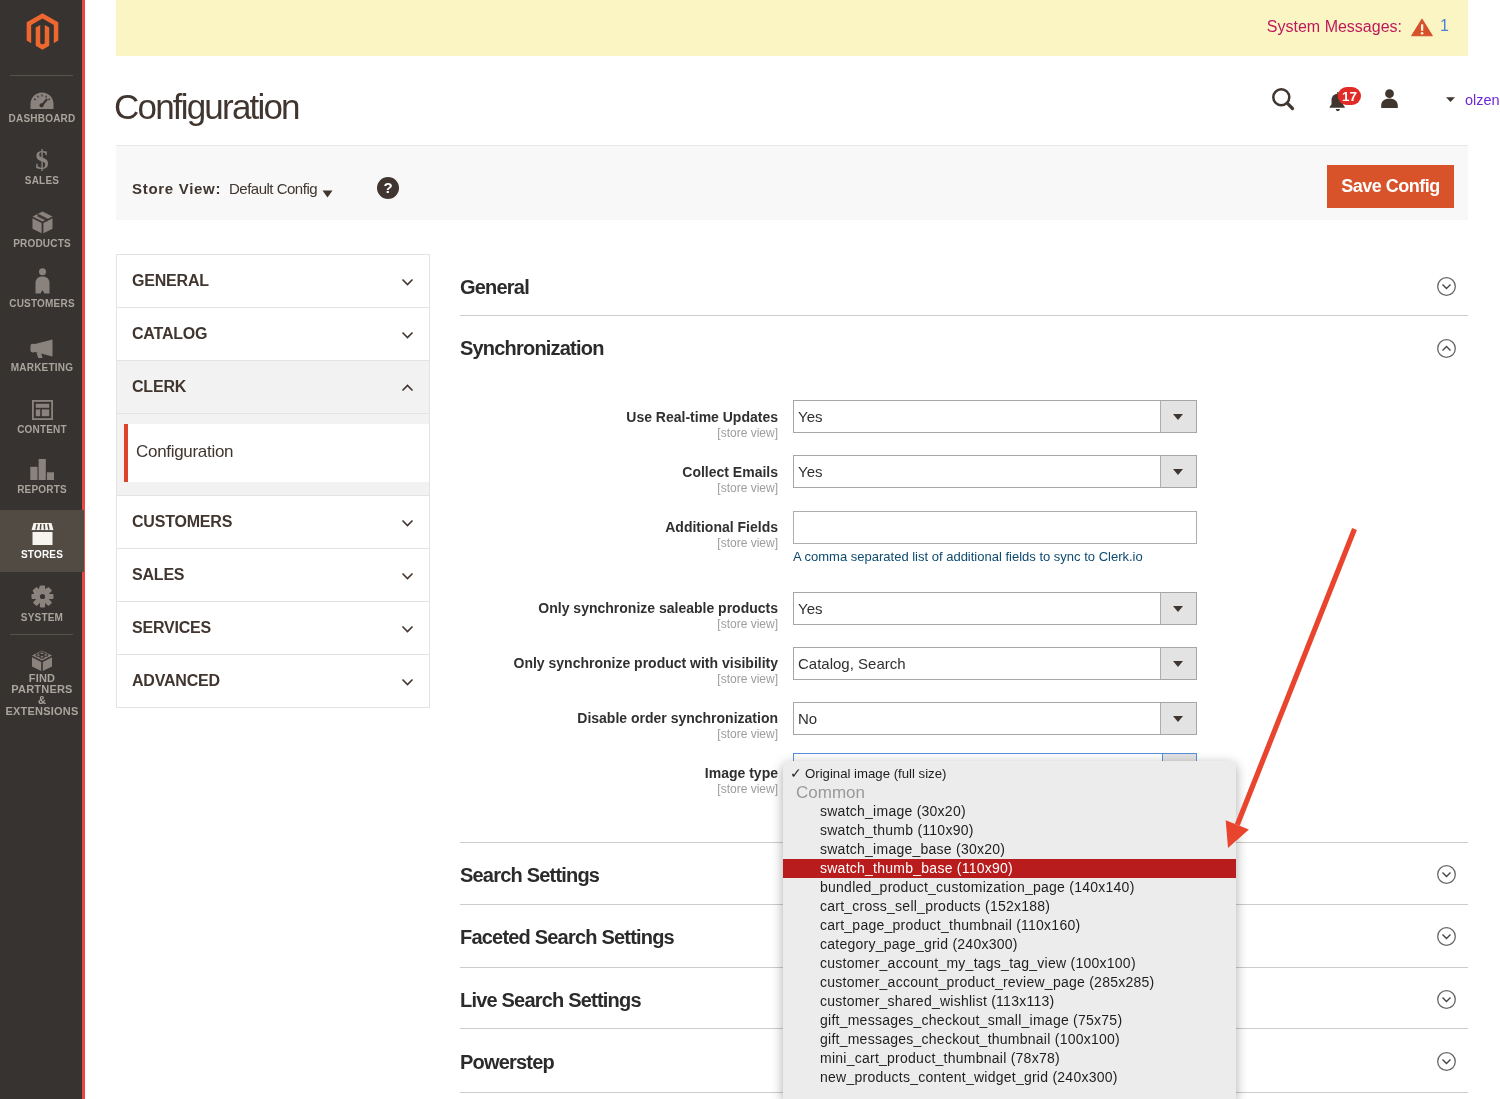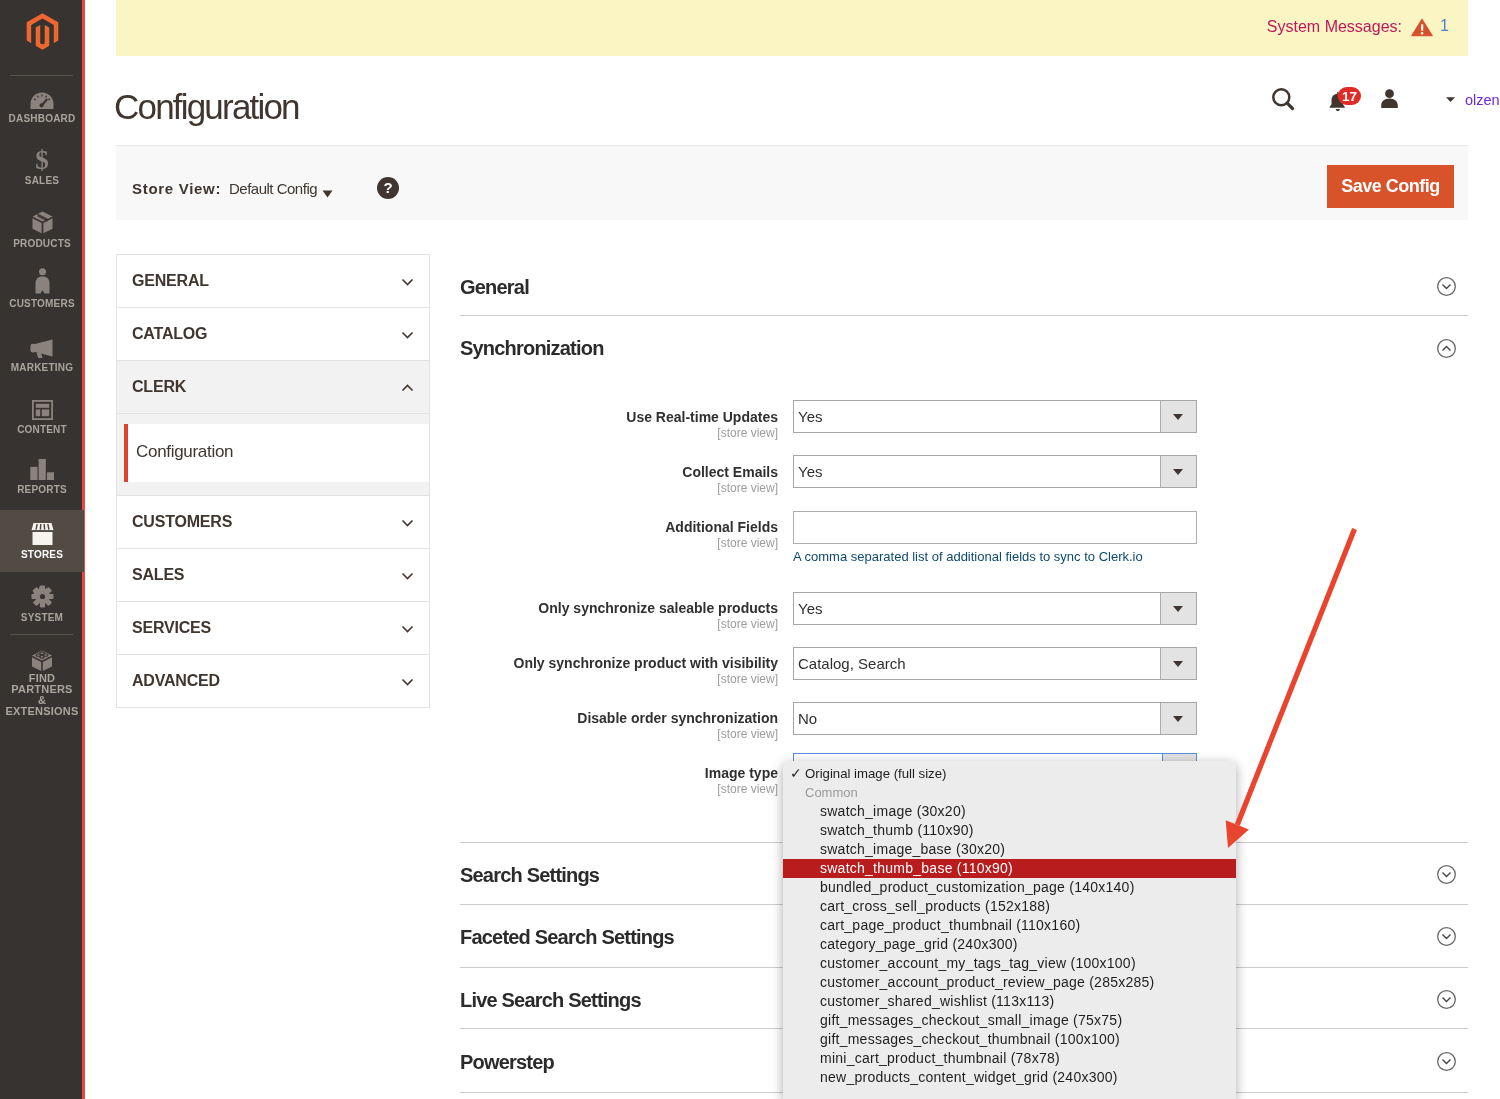--- a/index.html
+++ b/index.html
@@ -47,21 +47,21 @@
 .sel{position:absolute;left:793px;width:404px;height:33px;background:#fff;border:1px solid #a6a6a6;font-size:15px;color:#303030;line-height:31px;padding-left:4px}
 .sel .btn{position:absolute;right:0;top:0;width:36px;height:31px;background:#e3e3e3;border-left:1px solid #adadad}
 .sel .tri{position:absolute;right:13px;top:13px;width:0;height:0;border-left:5px solid transparent;border-right:5px solid transparent;border-top:6px solid #41362f}
 .inp{position:absolute;left:793px;width:404px;height:33px;background:#fff;border:1px solid #adadad}
 .fhint{position:absolute;left:793px;font-size:13px;color:#0c4a6e}
 
 
 #popup{position:absolute;left:783px;top:761px;width:453px;height:338px;background:#ececec;border-radius:6px 6px 0 0;box-shadow:0 3px 12px rgba(0,0,0,.35);padding-top:3px;z-index:40;font-size:14px;color:#1e1e1e}
 #popup .row{height:19px;line-height:19px;white-space:nowrap;padding-left:37px;letter-spacing:.25px}
 #popup .row.l1{padding-left:22px;font-size:13.2px;letter-spacing:0}
-#popup .row.grp{padding-left:22px;color:#9a9a9a;font-size:13px;letter-spacing:0}
+#popup .row.grp{padding-left:13px;color:#9a9a9a;font-size:17px;letter-spacing:0}
 #popup .row.hl{background:#b91c1c;color:#fff}
 #popup .check{position:absolute;left:7px;top:3px;height:19px;line-height:19px;font-size:14px;color:#1e1e1e}
 
 
 #imgsel{position:absolute;left:793px;top:753px;width:404px;height:33px;background:#fff;border:1.5px solid #5590dd;z-index:30}
 #imgsel .btn{position:absolute;right:0;top:0;width:34px;height:30px;background:#e3e3e3;border-left:1.5px solid #5590dd}
 
 
 #arrow{position:absolute;left:0;top:0;width:1500px;height:1099px;z-index:60;pointer-events:none}
 </style>

